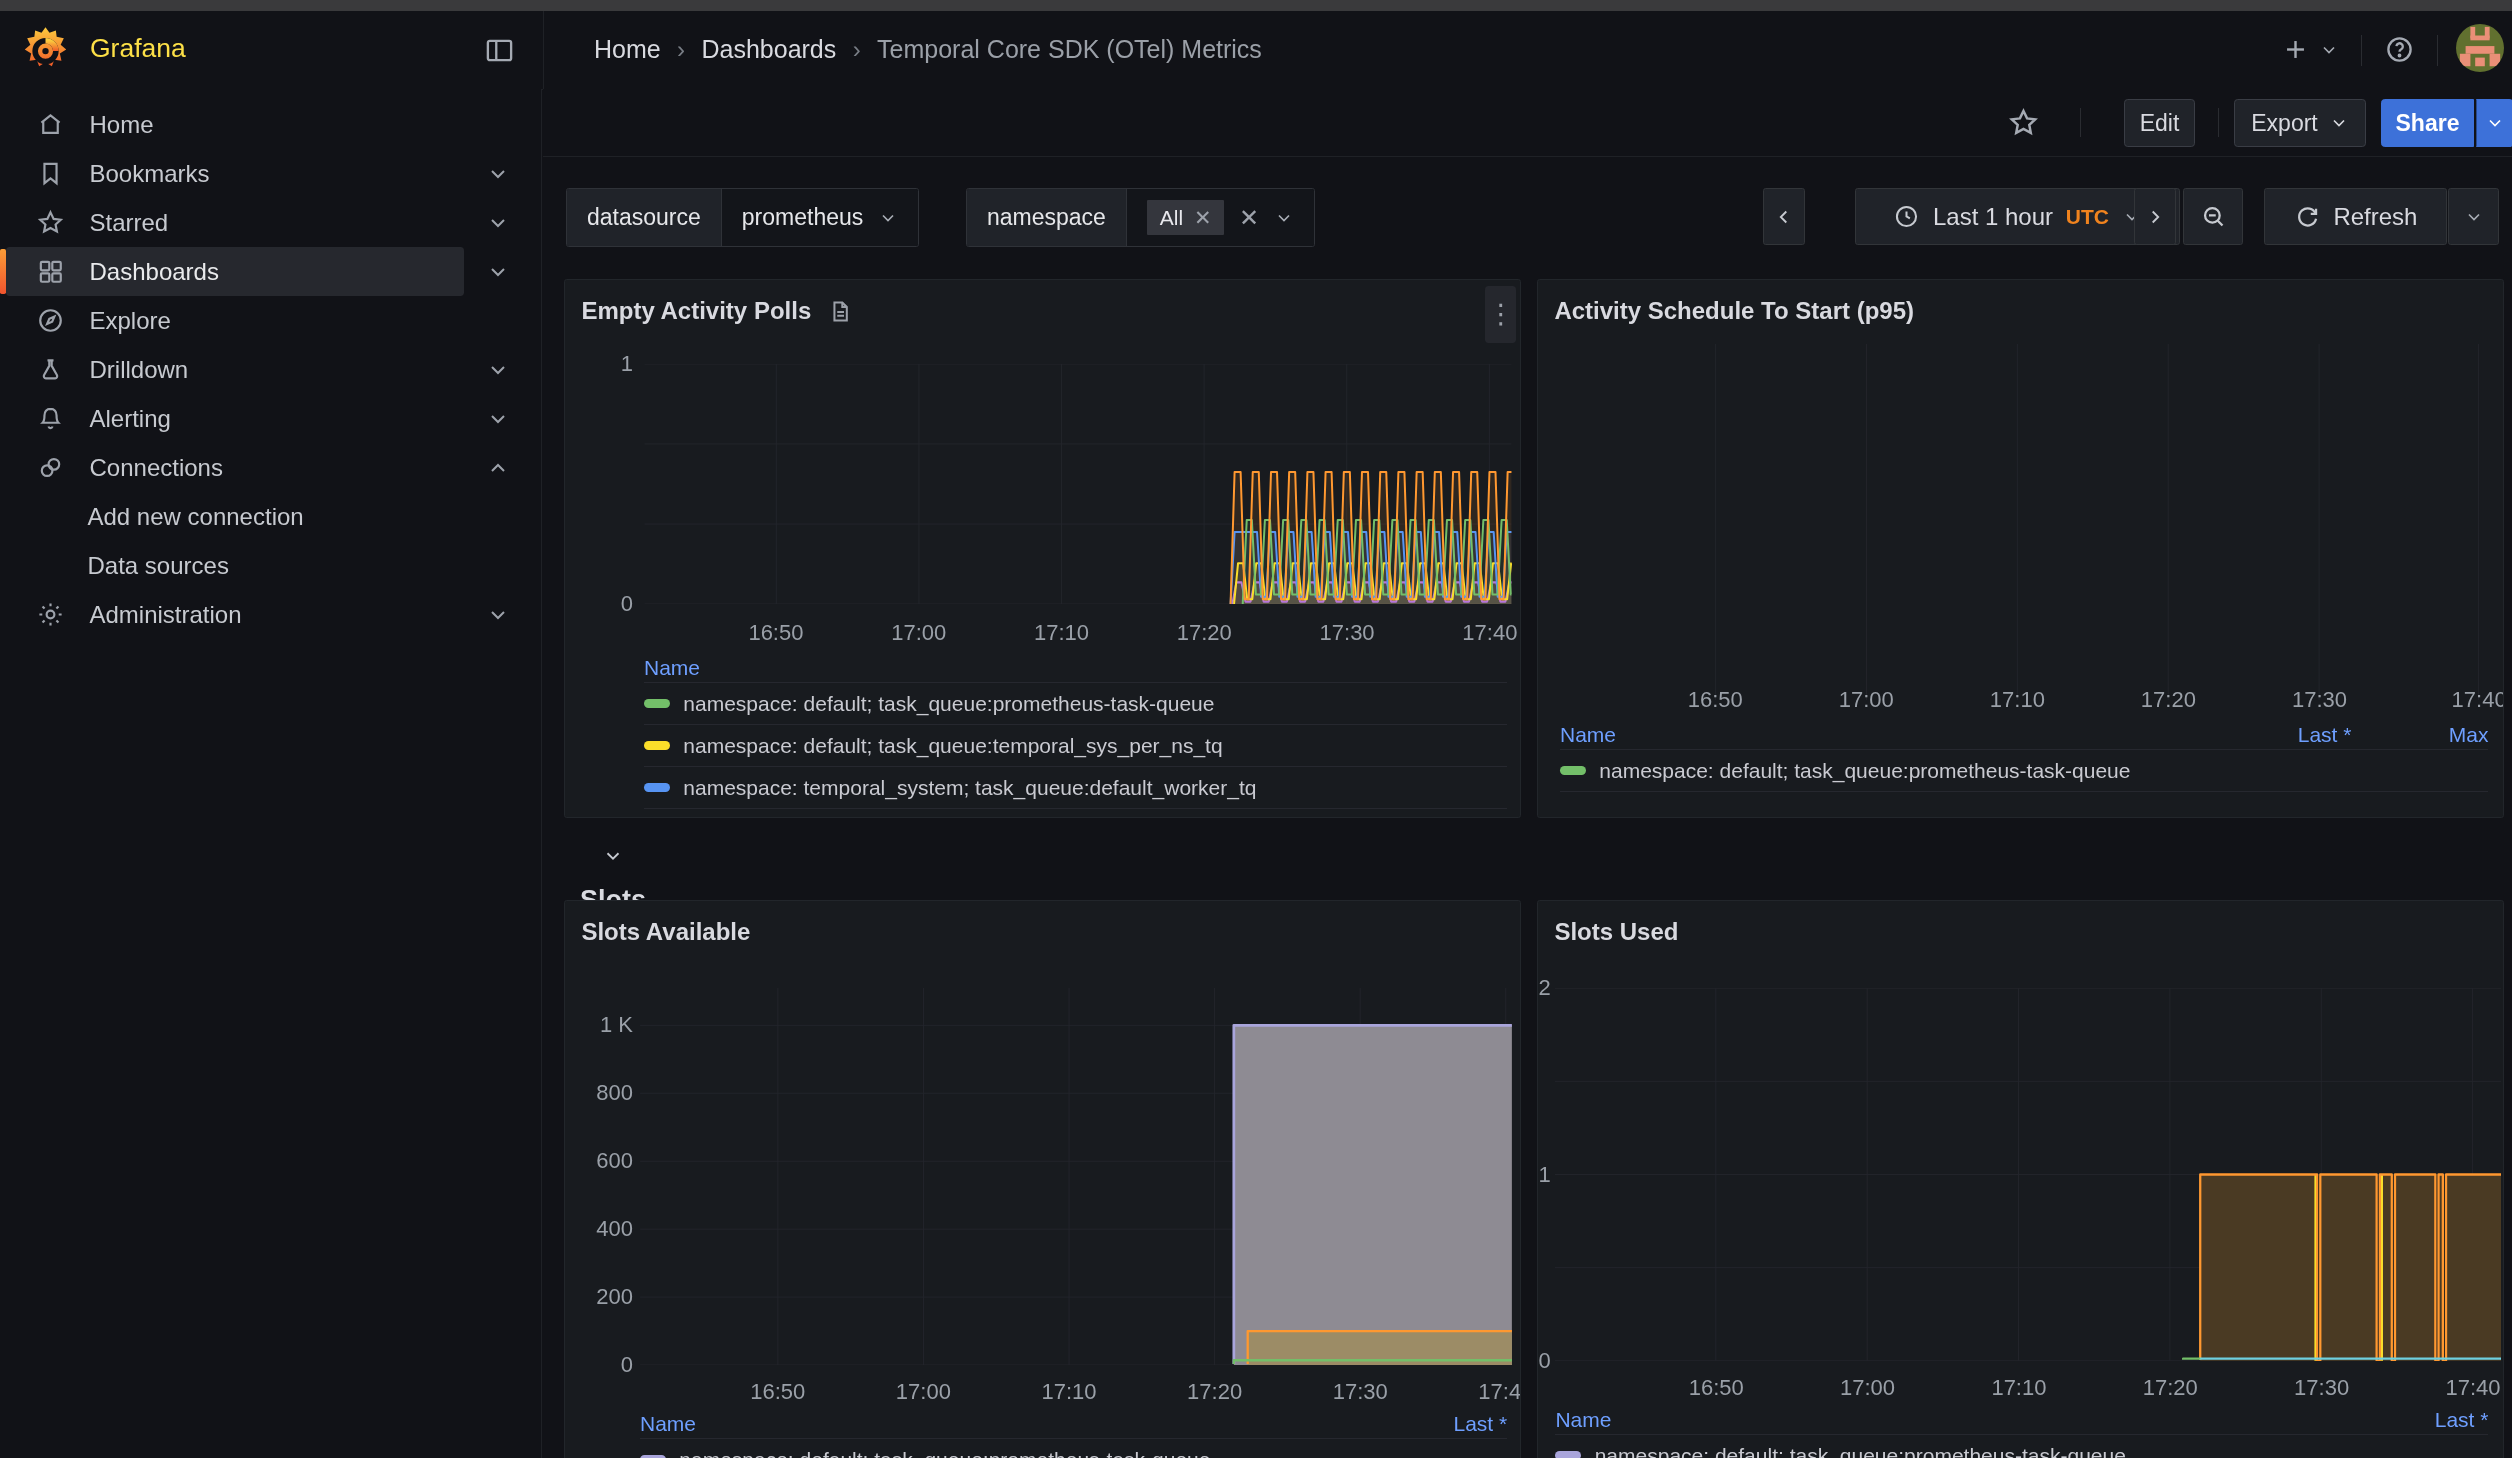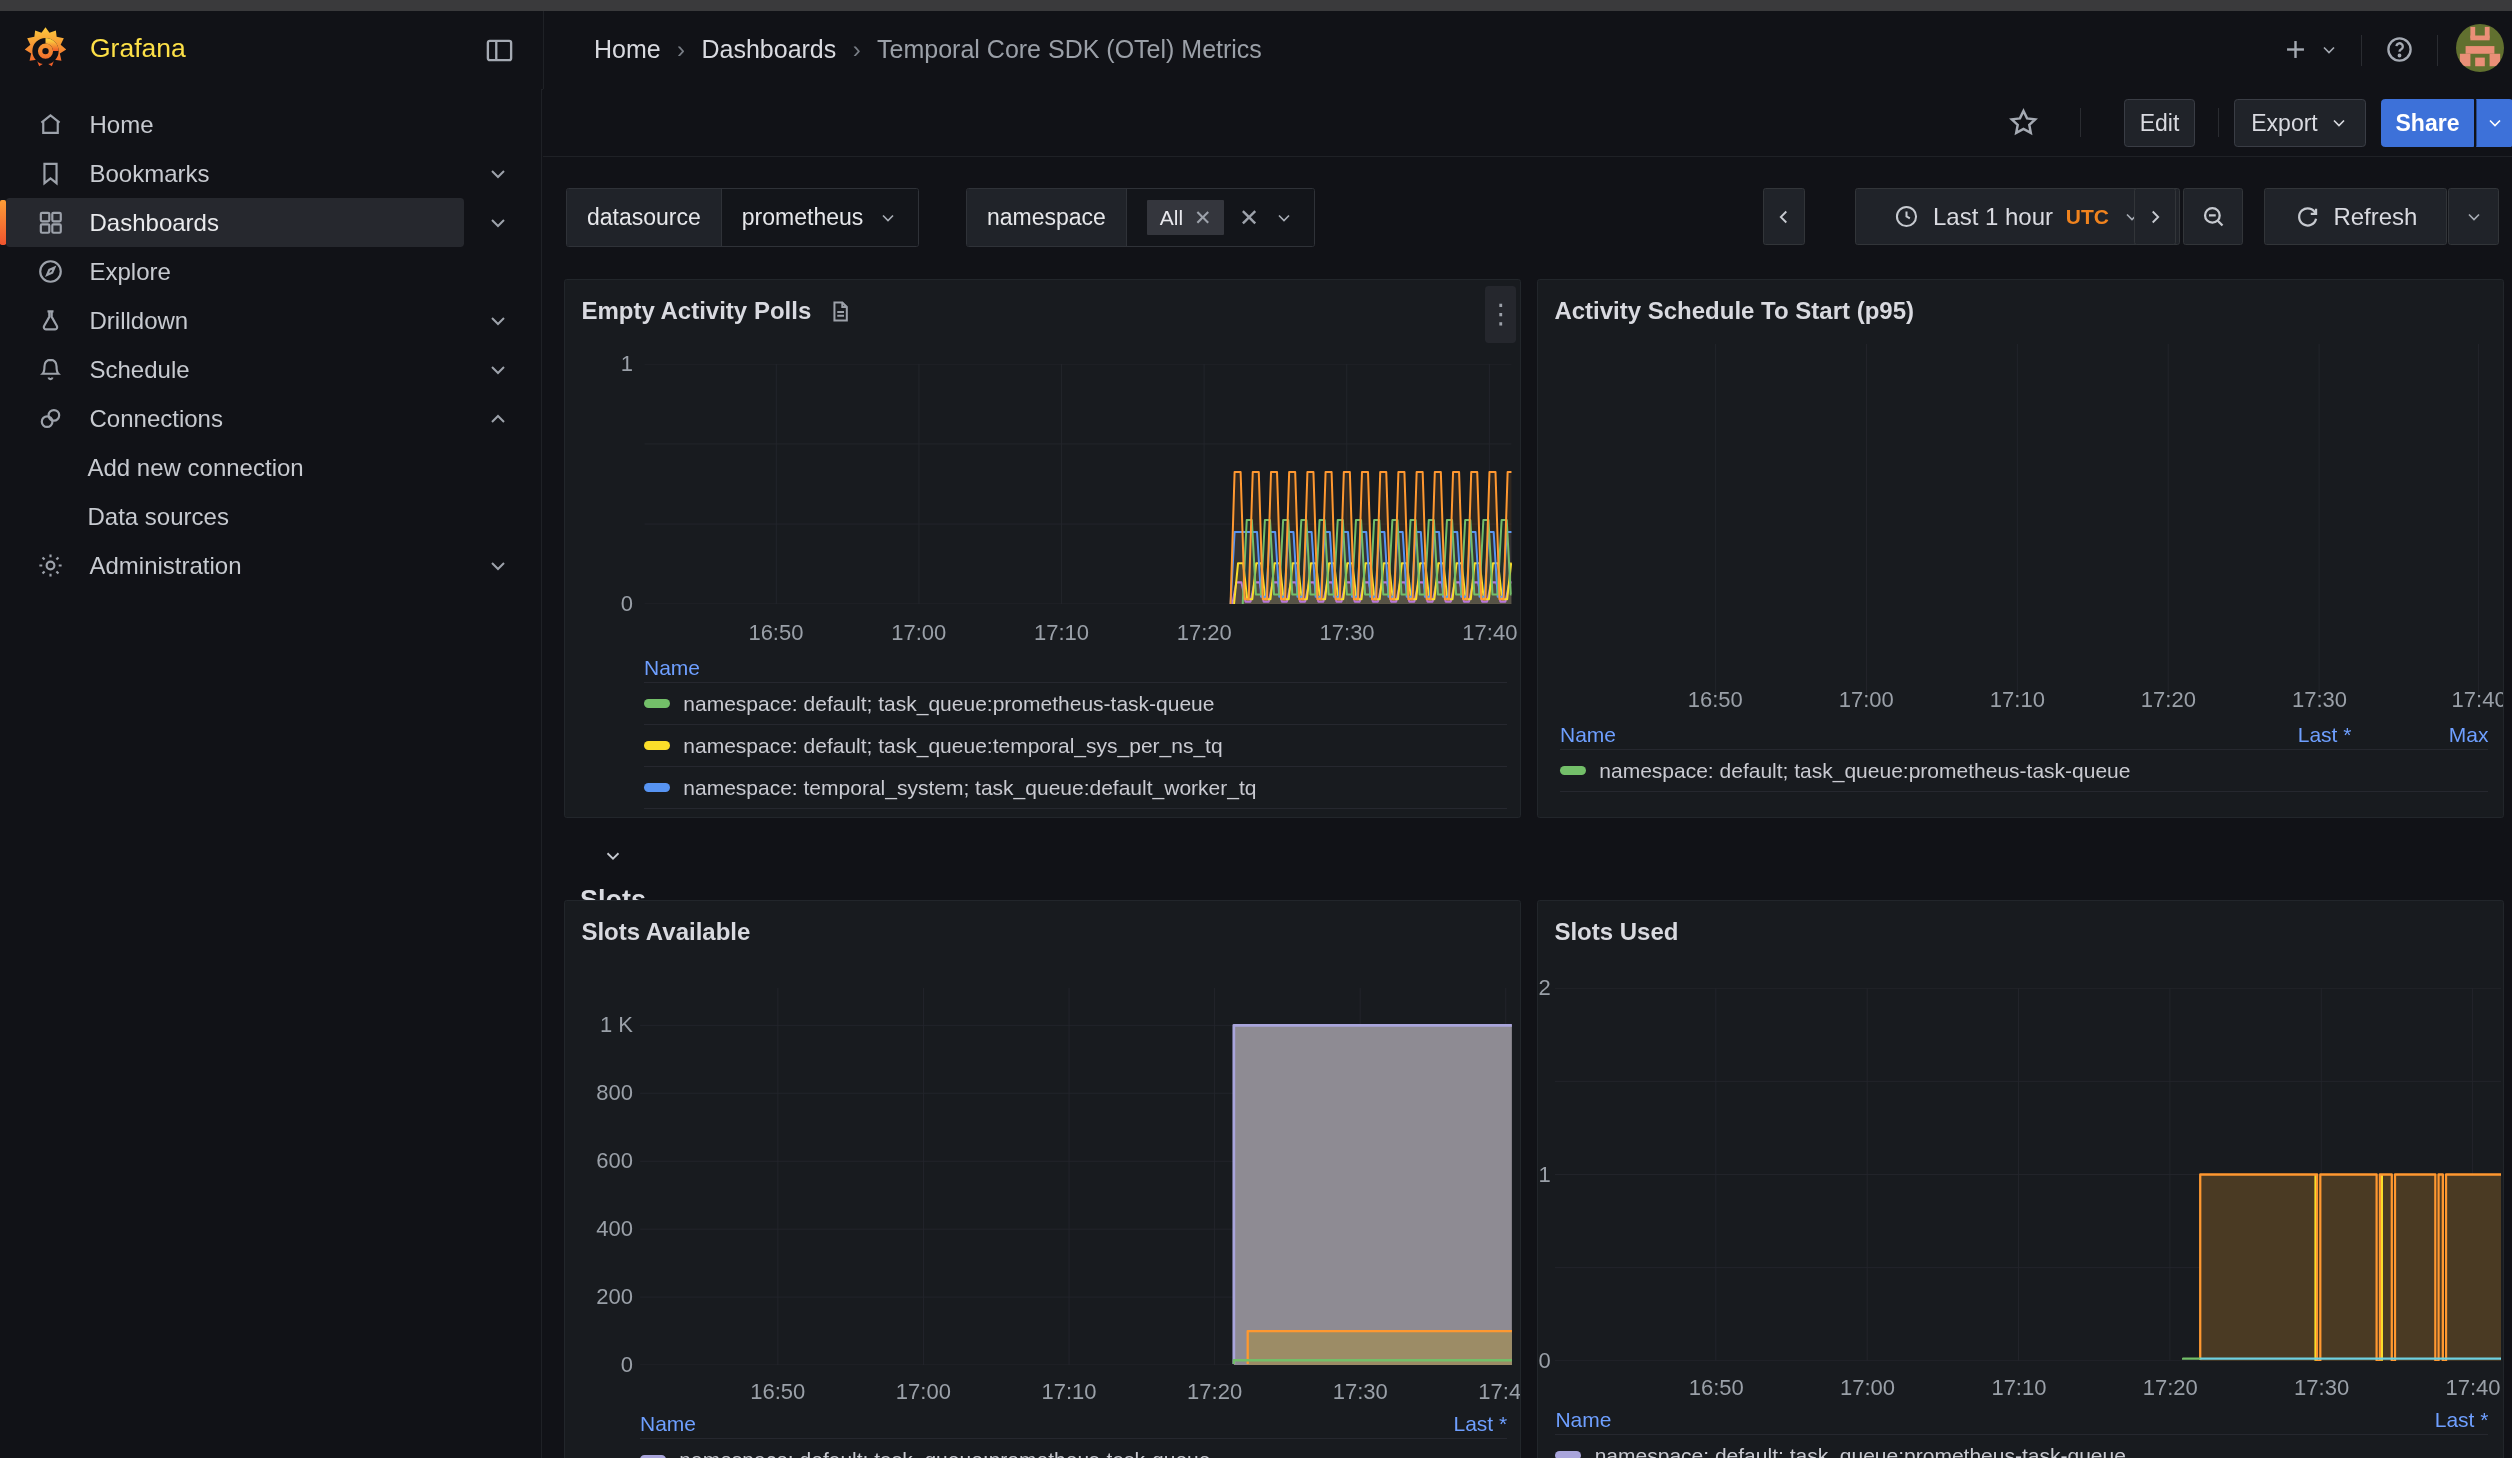--- a/index.html
+++ b/index.html
@@ -181,20 +181,31 @@
       <div class="nav-item">
         <svg class="nico" viewBox="0 0 24 24" fill="none" stroke="currentColor" stroke-width="1.8">
             <path d="M7 4h10v16l-5-4-5 4z"></path>
           </svg>
         <span class="nlabel">Bookmarks</span>
       </div>
       <svg class="nav-chev" viewBox="0 0 24 24" fill="none" stroke="currentColor" stroke-width="2">
           <path d="M6 9l6 6 6-6"></path>
         </svg>
     </div>
+    <div class="nav-row">
+      <div class="nav-item">
+        <svg class="nico" viewBox="0 0 24 24" fill="none" stroke="currentColor" stroke-width="1.8">
+            <path d="M12 3.6l2.6 5.4 5.9.7-4.3 4 1.1 5.8-5.3-2.9-5.3 2.9 1.1-5.8-4.3-4 5.9-.7z"></path>
+          </svg>
+        <span class="nlabel">Starred</span>
+      </div>
+      <svg class="nav-chev" viewBox="0 0 24 24" fill="none" stroke="currentColor" stroke-width="2">
+          <path d="M6 9l6 6 6-6"></path>
+        </svg>
+    </div>
     <div class="nav-row active">
       <div class="nav-ind"></div>
       <div class="nav-item">
         <svg class="nico" viewBox="0 0 24 24" fill="none" stroke="currentColor" stroke-width="1.8">
             <rect x="4" y="4" width="7" height="7" rx="1"></rect>
             <rect x="13.5" y="4" width="7" height="7" rx="1"></rect>
             <rect x="4" y="13.5" width="7" height="7" rx="1"></rect>
             <rect x="13.5" y="13.5" width="7" height="7" rx="1"></rect>
           </svg>
         <span class="nlabel">Dashboards</span>
@@ -222,21 +233,21 @@
       <svg class="nav-chev" viewBox="0 0 24 24" fill="none" stroke="currentColor" stroke-width="2">
           <path d="M6 9l6 6 6-6"></path>
         </svg>
     </div>
     <div class="nav-row">
       <div class="nav-item">
         <svg class="nico" viewBox="0 0 24 24" fill="none" stroke="currentColor" stroke-width="1.8">
             <path d="M12 4c-3.3 0-5 2.5-5 5.5 0 4.5-1.5 6-1.5 6h13s-1.5-1.5-1.5-6C17 6.5 15.3 4 12 4z"></path>
             <path d="M10.3 18.6c.3.9.9 1.4 1.7 1.4s1.4-.5 1.7-1.4"></path>
           </svg>
-        <span class="nlabel">Schedule</span>
+        <span class="nlabel">Alerting</span>
       </div>
       <svg class="nav-chev" viewBox="0 0 24 24" fill="none" stroke="currentColor" stroke-width="2">
           <path d="M6 9l6 6 6-6"></path>
         </svg>
     </div>
     <div class="nav-row">
       <div class="nav-item">
         <svg class="nico" viewBox="0 0 24 24" fill="none" stroke="currentColor" stroke-width="1.8">
             <circle cx="9.2" cy="14.6" r="4.4"></circle>
             <circle cx="14.8" cy="9.4" r="4.4"></circle>

